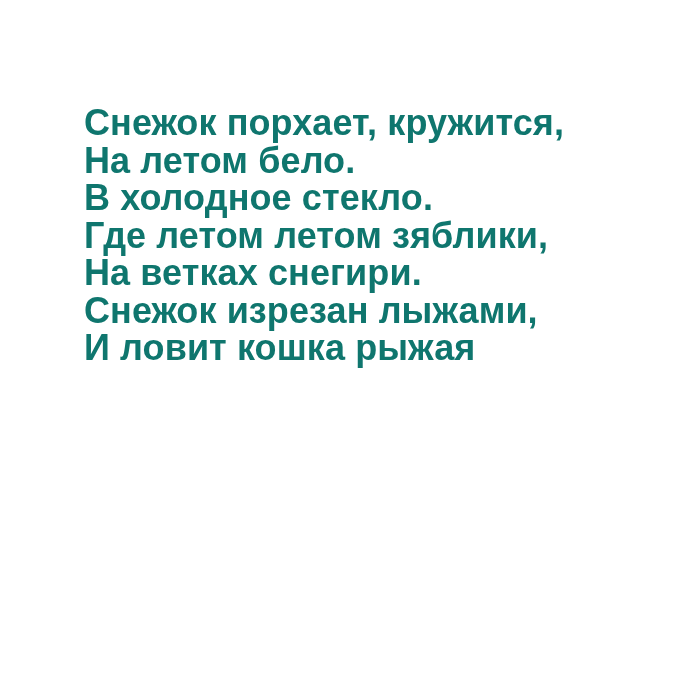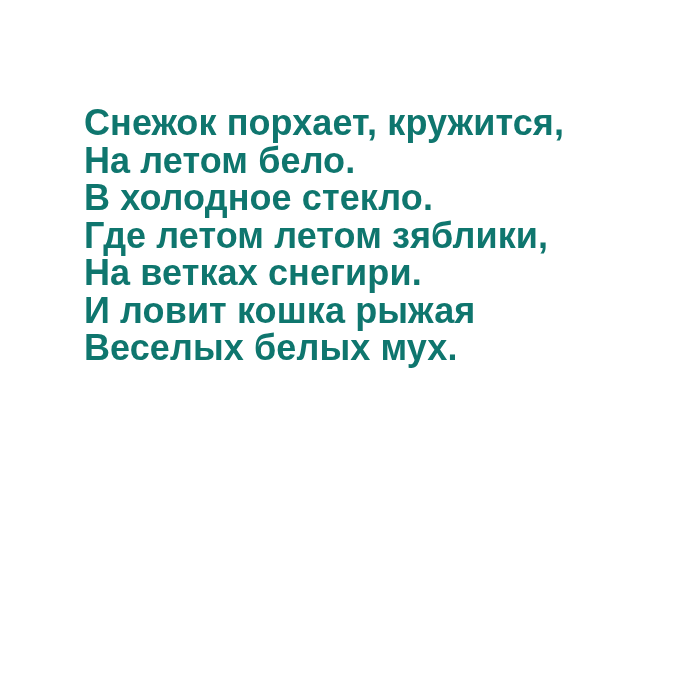--- a/index.html
+++ b/index.html
@@ -38,16 +38,16 @@
 </head>
 <body>
 
 <div class="page">
   <div class="poem">
     <div class="poem-line">Снежок порхает, кружится,</div>
     <div class="poem-line">На летом бело.</div>
     <div class="poem-line">В холодное стекло.</div>
     <div class="poem-line">Где летом летом зяблики,</div>
     <div class="poem-line">На ветках снегири.</div>
+    <div class="poem-line">Снежок изрезан лыжами,</div>
     <div class="poem-line">И ловит кошка рыжая</div>
-    <div class="poem-line">Веселых белых мух.</div>
   </div>
 </div>
 
 </body></html>

